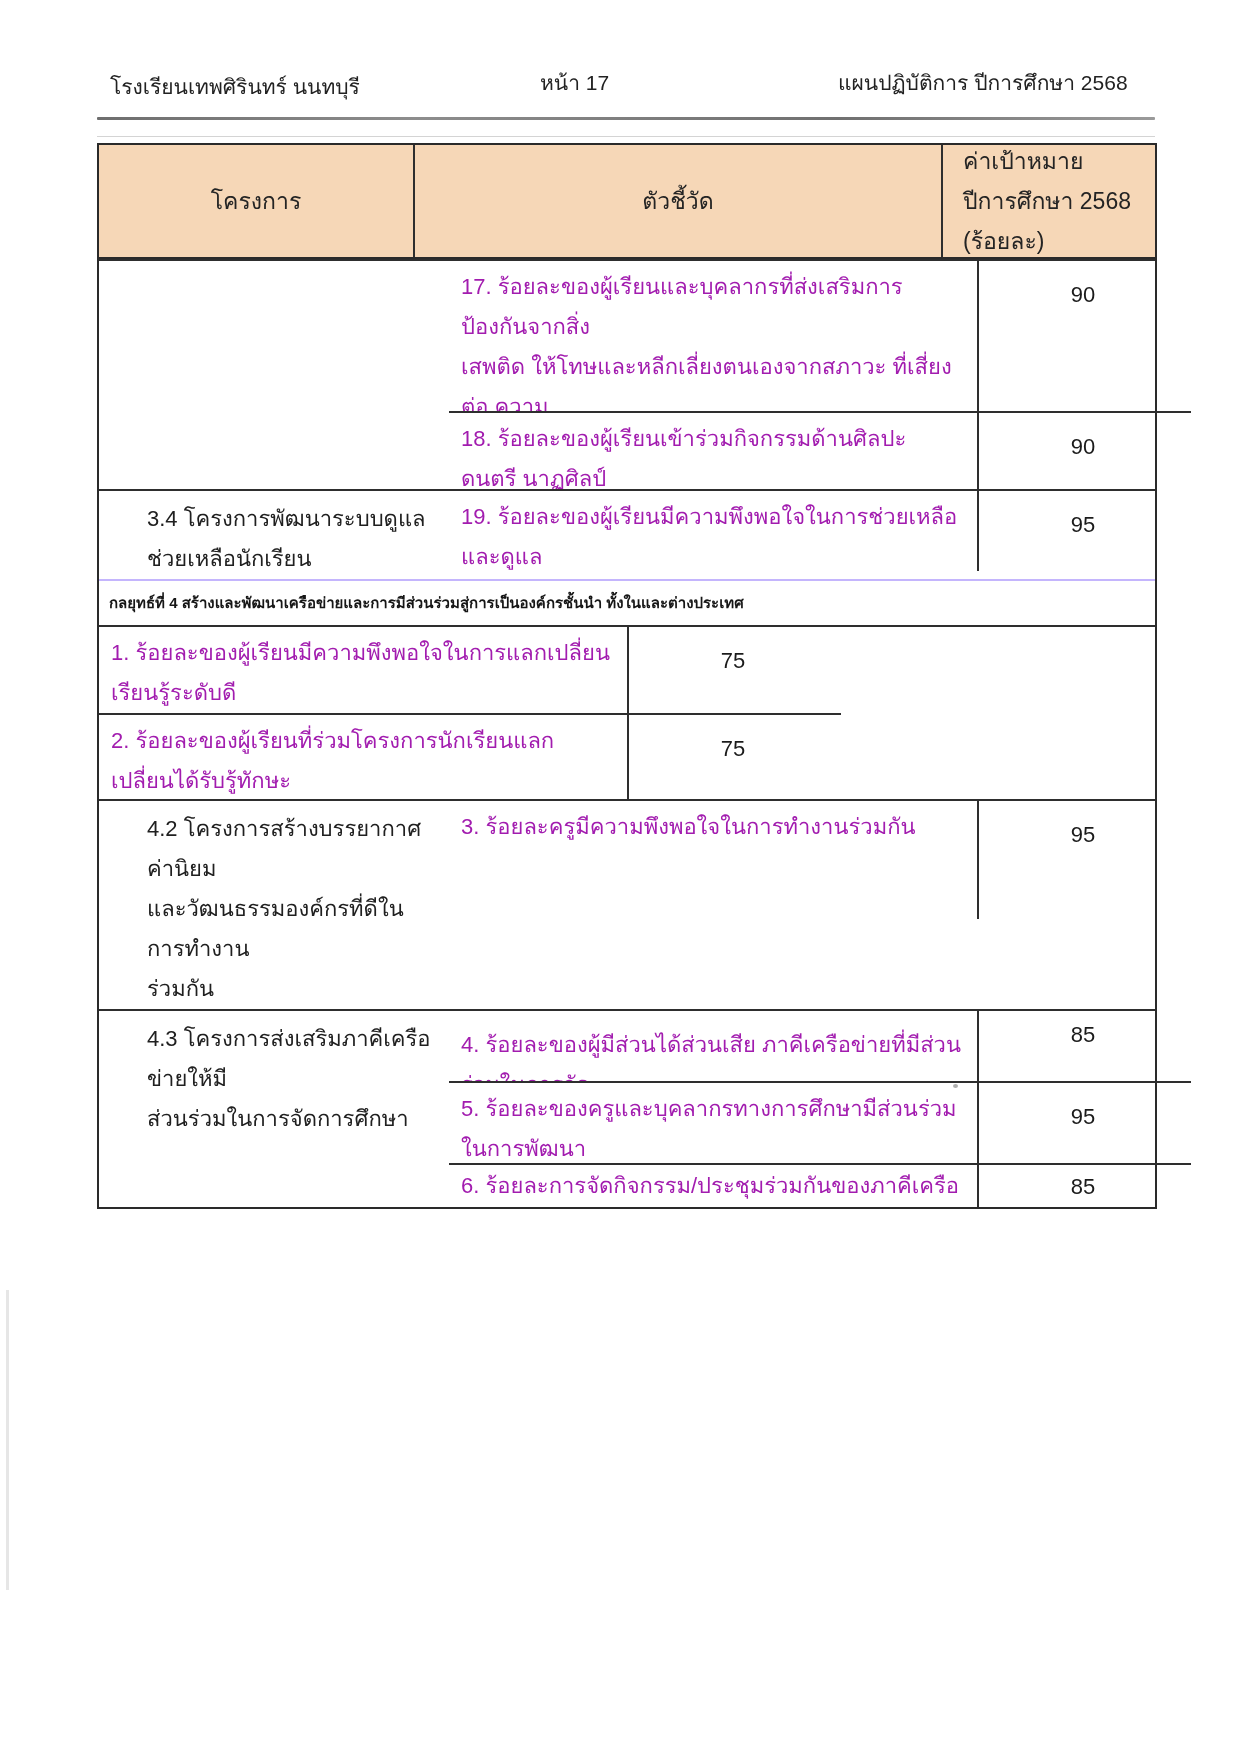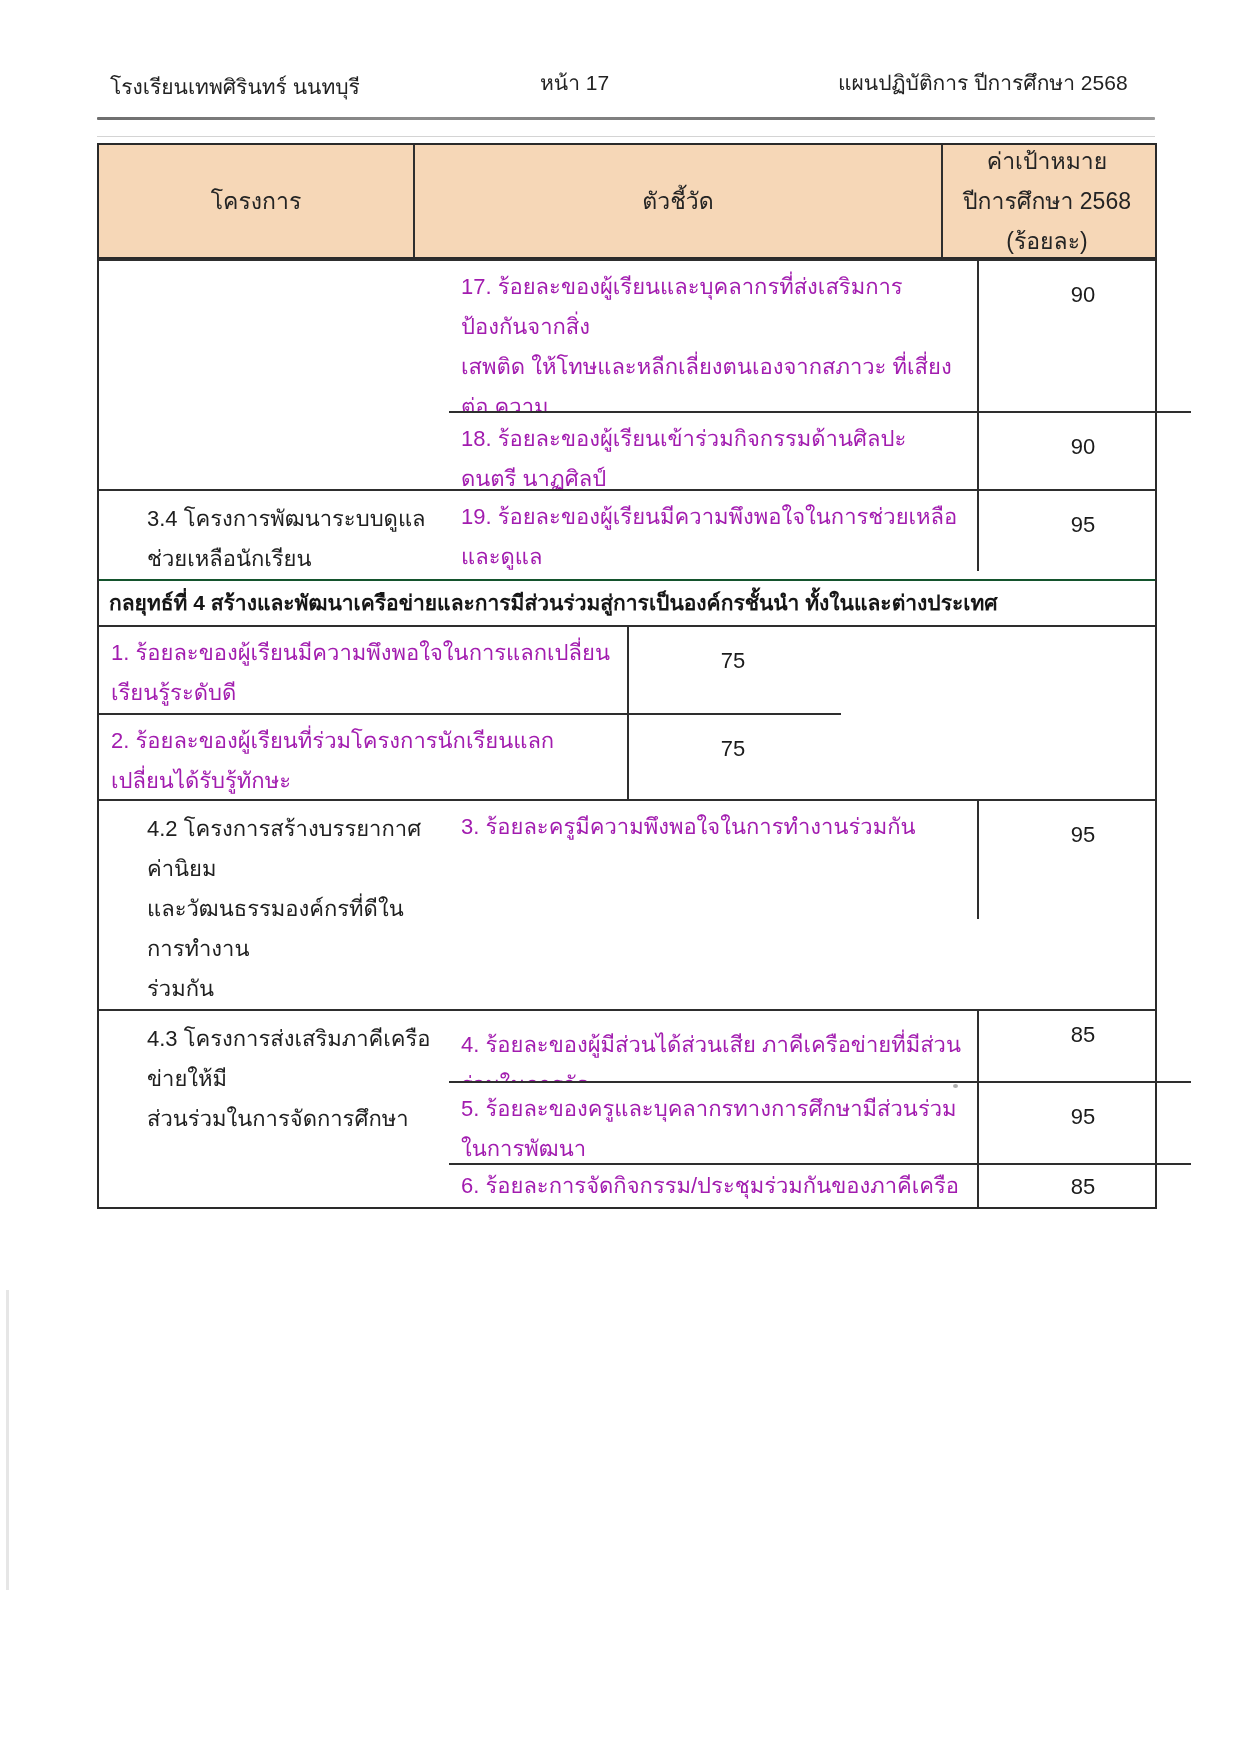--- a/index.html
+++ b/index.html
@@ -34,21 +34,21 @@
   }
   .trow{display:flex;}
   .thead{
     height:112px;
     background:#f6d7b7;
     border-bottom:2px solid #2a2a2a;
   }
   .c1{width:314px;flex:none;box-sizing:border-box;border-radius:8px;}
   .c2{width:530px;flex:none;box-sizing:border-box;border-left:2px solid #2e2e2e;border-right:2px solid #2e2e2e;}
   .c3{width:208px;flex:none;box-sizing:border-box;}
-  .hcell{display:flex;align-items:center;justify-content:center;text-align:center;font-size:23px;color:#242424;}
+  .hcell{display:flex;align-items:center;justify-content:center;text-align:left;font-size:23px;color:#242424;}
   .pre{white-space:pre-line;}
   .band{display:flex;border-top:2px solid #2e2e2e;}
   .band:first-of-type{border-top:none;}
   .project-cell{
     padding:8px 8px 0 12px;
     color:#202020;
     margin-left:36px;
   }
   .subcol{width:742px;flex:none;display:flex;flex-direction:column;}
   .subrow{display:flex;border-top:2px solid #2e2e2e;}
@@ -57,25 +57,25 @@
     padding:6px 10px 0 12px;
     overflow:hidden;
     color:#a21caf;
   }
   .target-cell{
     text-align:center;
     padding-top:14px;
     color:#1b1b1b;
   }
   .strategy-row{
-    border-top:2px solid #14532d;
+    border-top:2px solid #c4b5fd;
     height:46px;
     display:flex;align-items:center;
     font-weight:bold;
-    font-size:21px;
+    font-size:15px;
     padding-left:10px;
     box-sizing:border-box;
     color:#161616;
   }
   
   .scan-speck{
     position:absolute;left:953px;top:1084px;width:5px;height:4px;
     background:#9a9a9a;border-radius:50%;opacity:.8;
   }
   .scan-edge-line{

